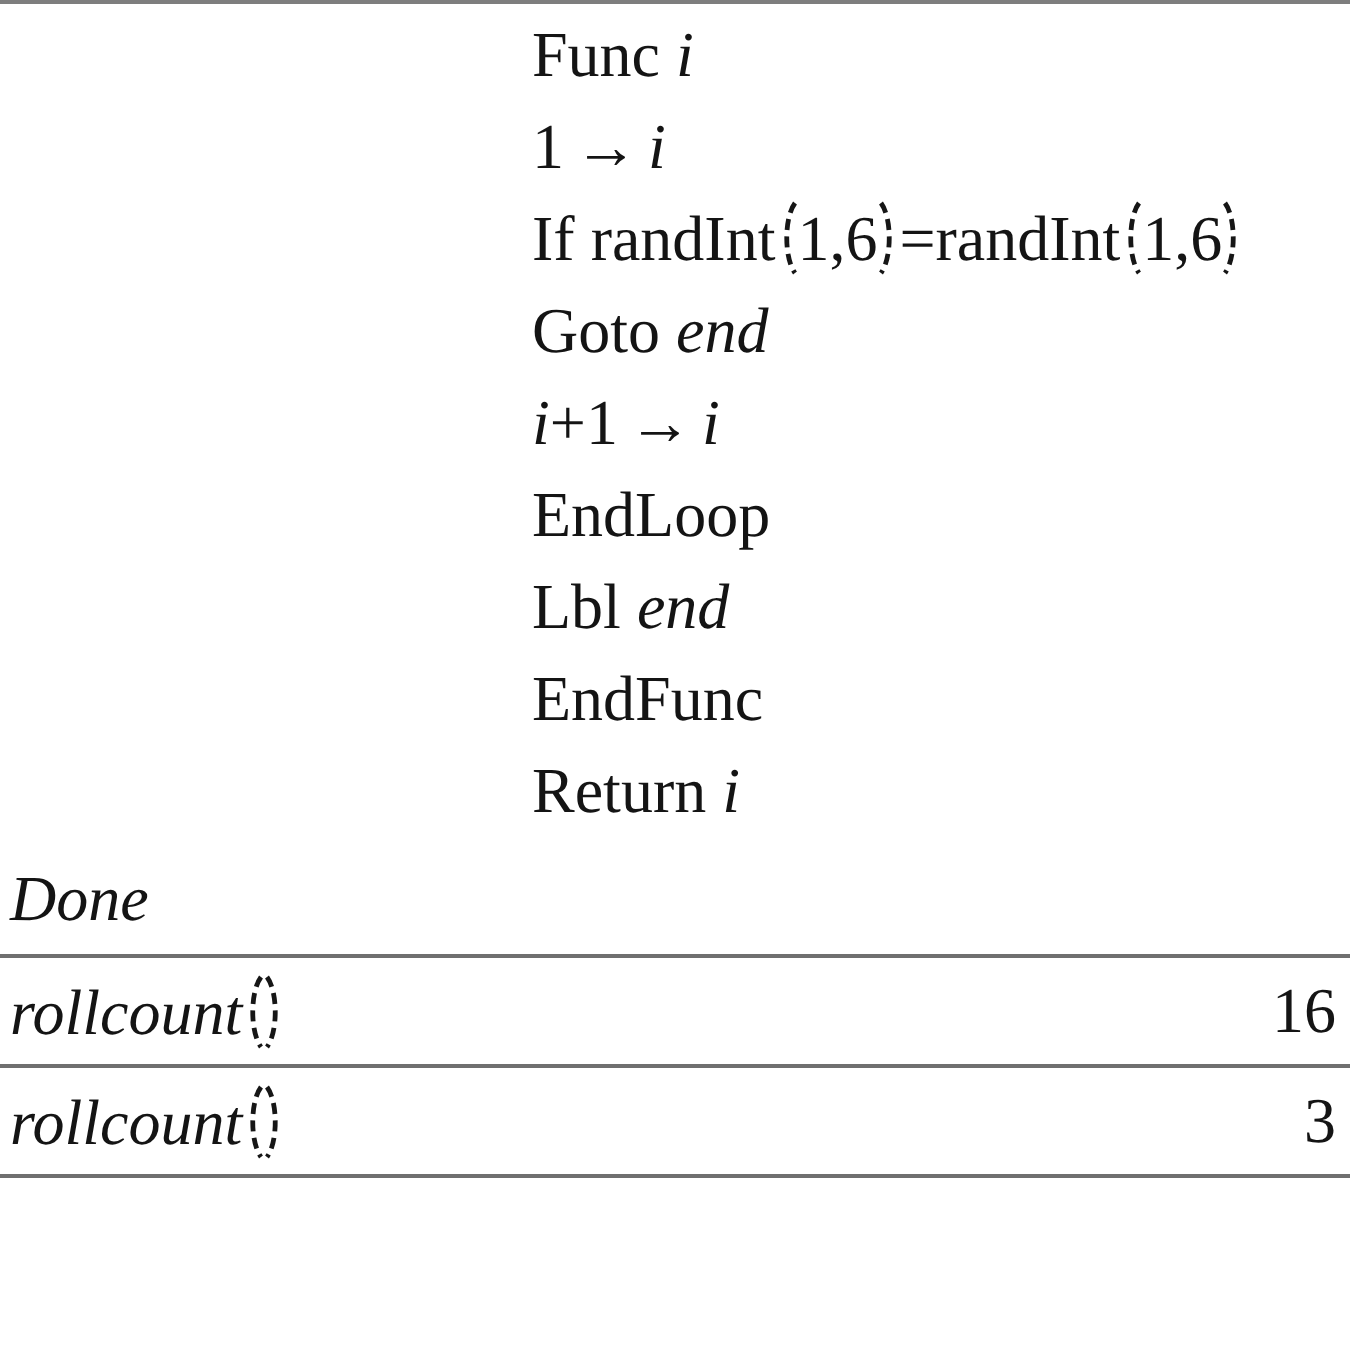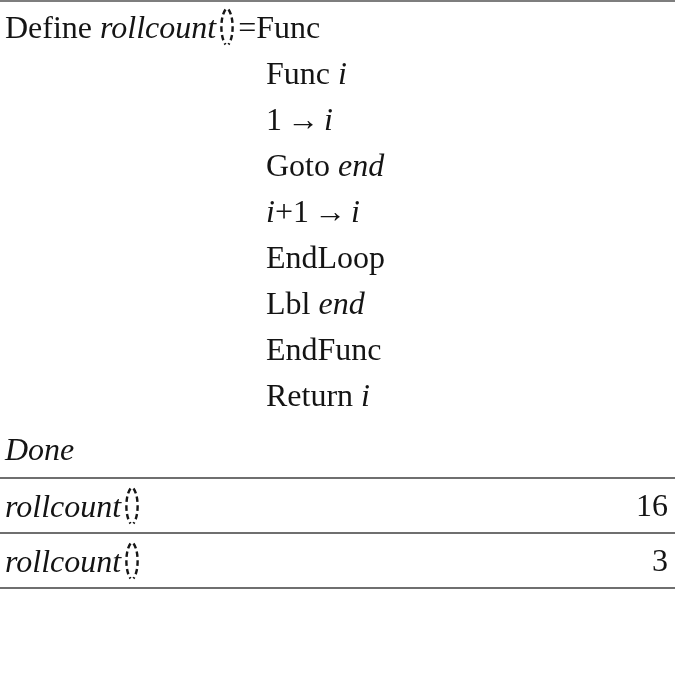--- a/index.html
+++ b/index.html
@@ -61,27 +61,31 @@
   .paren.close { margin-right: 1px; }
   .paren svg { display: block; }
 </style>
 </head>
 <body>
 
 <div class="top-border"></div>
 <div id="history">
     <div class="entry-def">
       <div>
-        <div class="code-line"><span class="seg-rm">Define </span><span class="seg-it">rollcount</span><span class="paren open"><svg width="10" height="38" viewBox="0 0 10 38">
-              <path d="M8.5,1.5 C3,9 3,29 8.5,36.5" fill="none" stroke="#161616" stroke-width="2.4" stroke-dasharray="5.5 3.2"></path>
-            </svg></span><span class="paren close"><svg width="10" height="38" viewBox="0 0 10 38">
-              <path d="M1.5,1.5 C7,9 7,29 1.5,36.5" fill="none" stroke="#161616" stroke-width="2.4" stroke-dasharray="5.5 3.2"></path>
-            </svg></span><span class="seg-rm">=Func</span></div>
         <div class="code-line indent"><span class="seg-rm">Func </span><span class="seg-it">i</span></div>
         <div class="code-line indent"><span class="seg-rm">1</span><span class="seg-ar">→</span><span class="seg-it">i</span></div>
+        <div class="code-line indent"><span class="seg-rm">If randInt</span><span class="paren open"><svg width="10" height="38" viewBox="0 0 10 38">
+              <path d="M8.5,1.5 C3,9 3,29 8.5,36.5" fill="none" stroke="#161616" stroke-width="2.4" stroke-dasharray="5.5 3.2"></path>
+            </svg></span><span class="seg-rm">1,6</span><span class="paren close"><svg width="10" height="38" viewBox="0 0 10 38">
+              <path d="M1.5,1.5 C7,9 7,29 1.5,36.5" fill="none" stroke="#161616" stroke-width="2.4" stroke-dasharray="5.5 3.2"></path>
+            </svg></span><span class="seg-rm">=randInt</span><span class="paren open"><svg width="10" height="38" viewBox="0 0 10 38">
+              <path d="M8.5,1.5 C3,9 3,29 8.5,36.5" fill="none" stroke="#161616" stroke-width="2.4" stroke-dasharray="5.5 3.2"></path>
+            </svg></span><span class="seg-rm">1,6</span><span class="paren close"><svg width="10" height="38" viewBox="0 0 10 38">
+              <path d="M1.5,1.5 C7,9 7,29 1.5,36.5" fill="none" stroke="#161616" stroke-width="2.4" stroke-dasharray="5.5 3.2"></path>
+            </svg></span></div>
         <div class="code-line indent"><span class="seg-rm">Goto </span><span class="seg-it">end</span></div>
         <div class="code-line indent"><span class="seg-it">i</span><span class="seg-rm">+1</span><span class="seg-ar">→</span><span class="seg-it">i</span></div>
         <div class="code-line indent"><span class="seg-rm">EndLoop</span></div>
         <div class="code-line indent"><span class="seg-rm">Lbl </span><span class="seg-it">end</span></div>
         <div class="code-line indent"><span class="seg-rm">EndFunc</span></div>
         <div class="code-line indent"><span class="seg-rm">Return </span><span class="seg-it">i</span></div>
       </div>
       <div class="result-line"><span class="seg-it">Done</span></div>
     </div>
     <div class="separator"></div>

